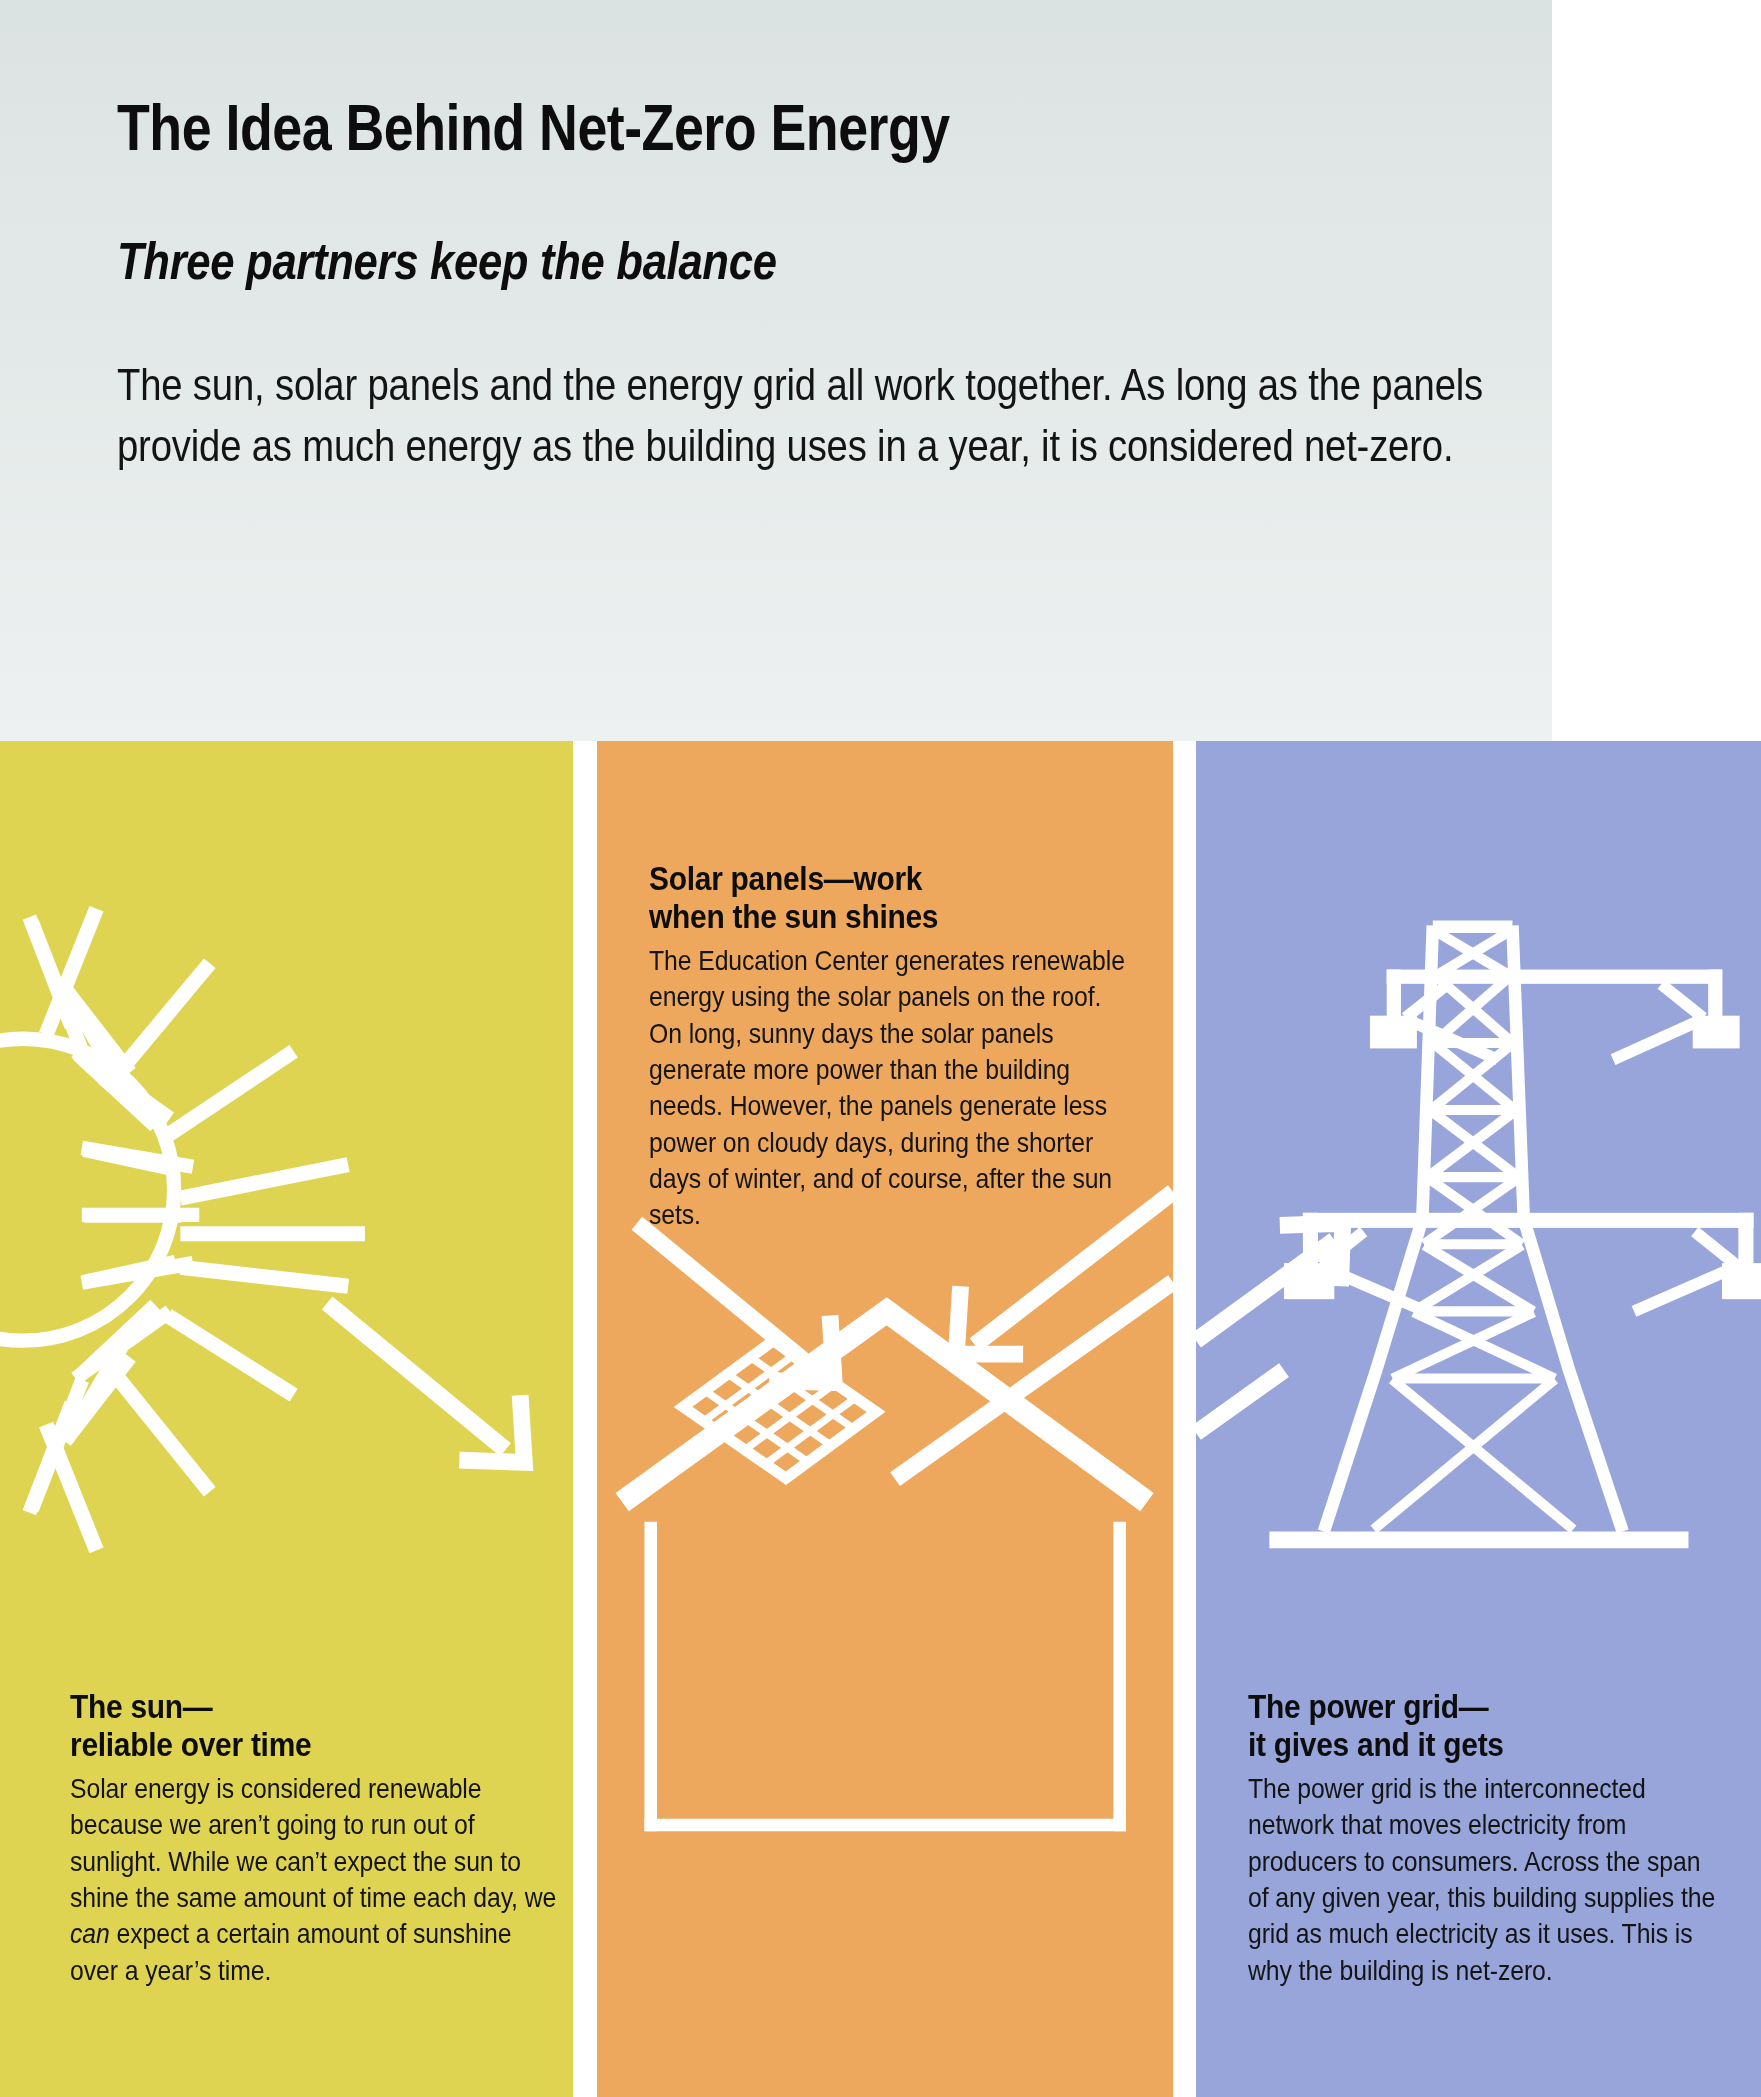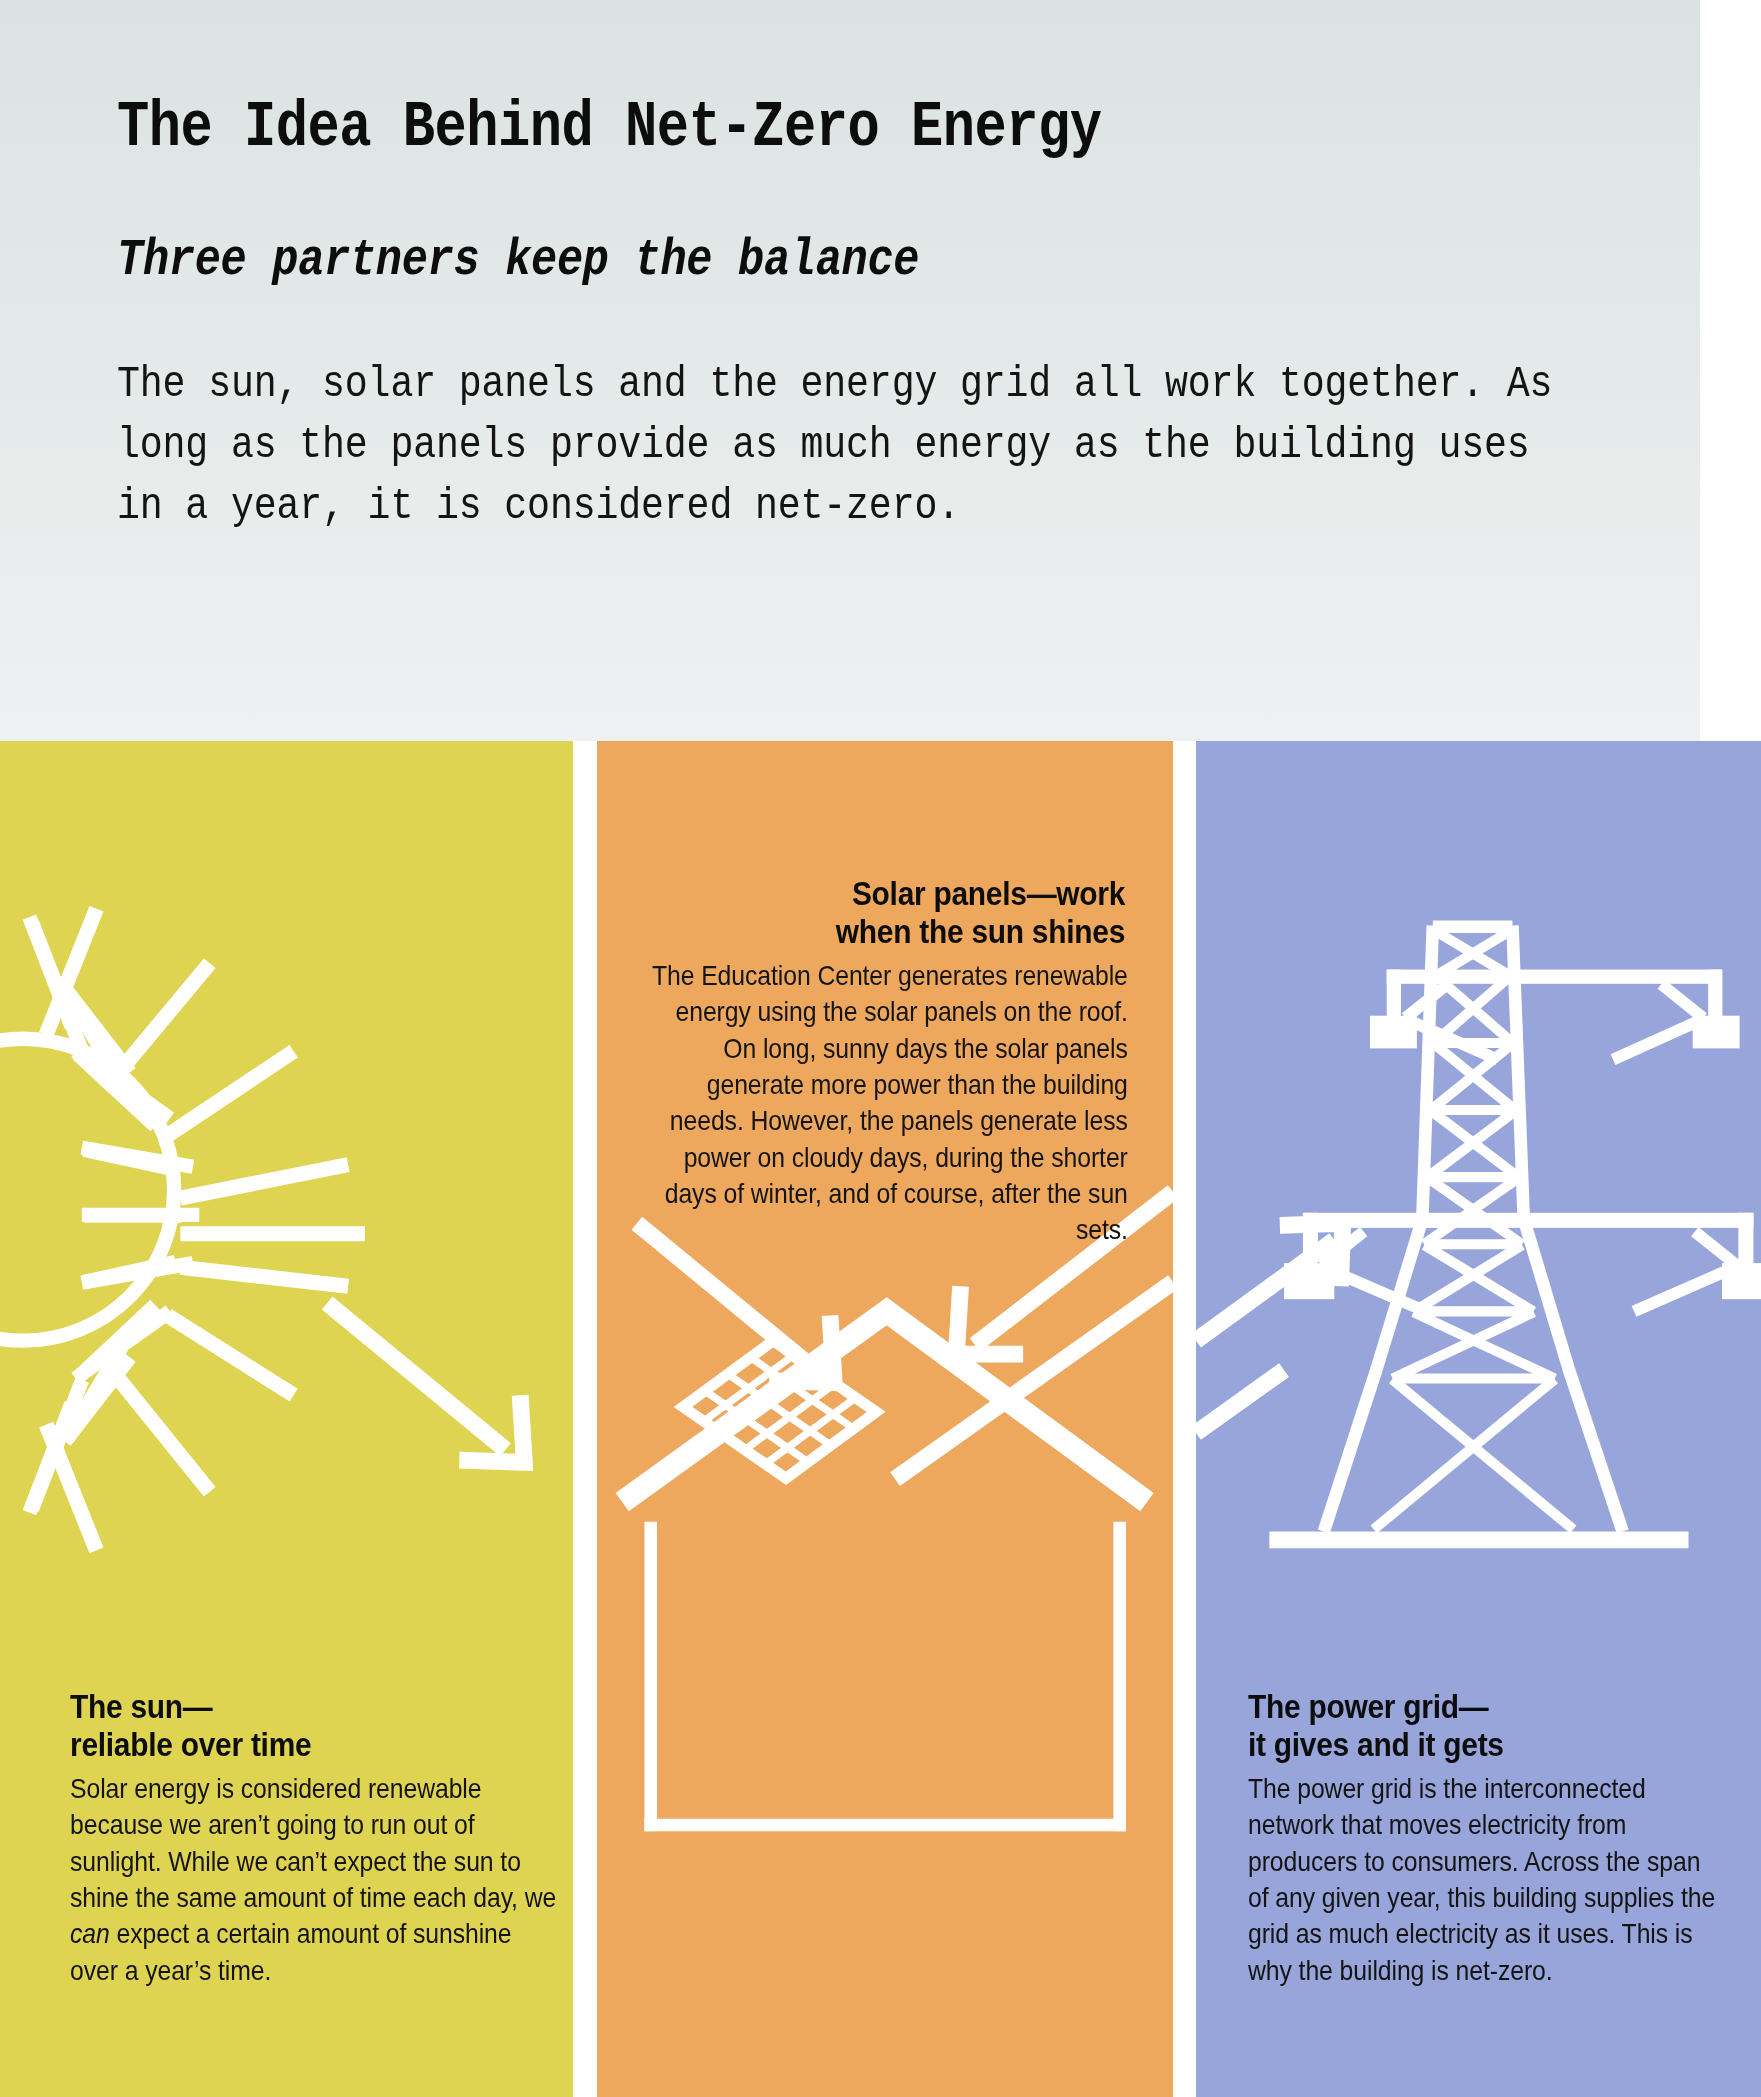--- a/index.html
+++ b/index.html
@@ -18,24 +18,23 @@
     height: 2370px;
     overflow: hidden;
     background: #ffffff;
   }
 
   
   #header {
     position: absolute;
     left: 0;
     top: 0;
-    width: 1700px;
+    width: 1552px;
     height: 741px;
     background: linear-gradient(180deg, #dbe3e2 0%, #e3e9e8 45%, #eef1f1 100%);
-    font-family: Liberation Mono, monospace;
   }
   #header-inner {
     position: absolute;
     left: 117px;
     top: 0;
     width: 1552px;
   }
   #page-title {
     position: absolute;
     left: 0;
@@ -122,21 +121,21 @@
     letter-spacing: -0.1px;
     color: #141414;
     transform: scaleX(0.885);
     transform-origin: left top;
   }
   .block-body em { font-style: italic; }
 
   
   #sun-block    { left: 70px;  top: 946px; width: 554px; }
   
-  #panels-block { left: 52px;  top: 133px;  width: 541px; text-align: right; }
+  #panels-block { left: 52px;  top: 118px;  width: 541px; }
   
   #grid-block   { left: 52px;  top: 946px; width: 541px; }
 
   .white-stroke {
     fill: none;
     stroke: #ffffff;
     stroke-linecap: butt;
     stroke-linejoin: miter;
   }
   .white-fill { fill: #ffffff; }

